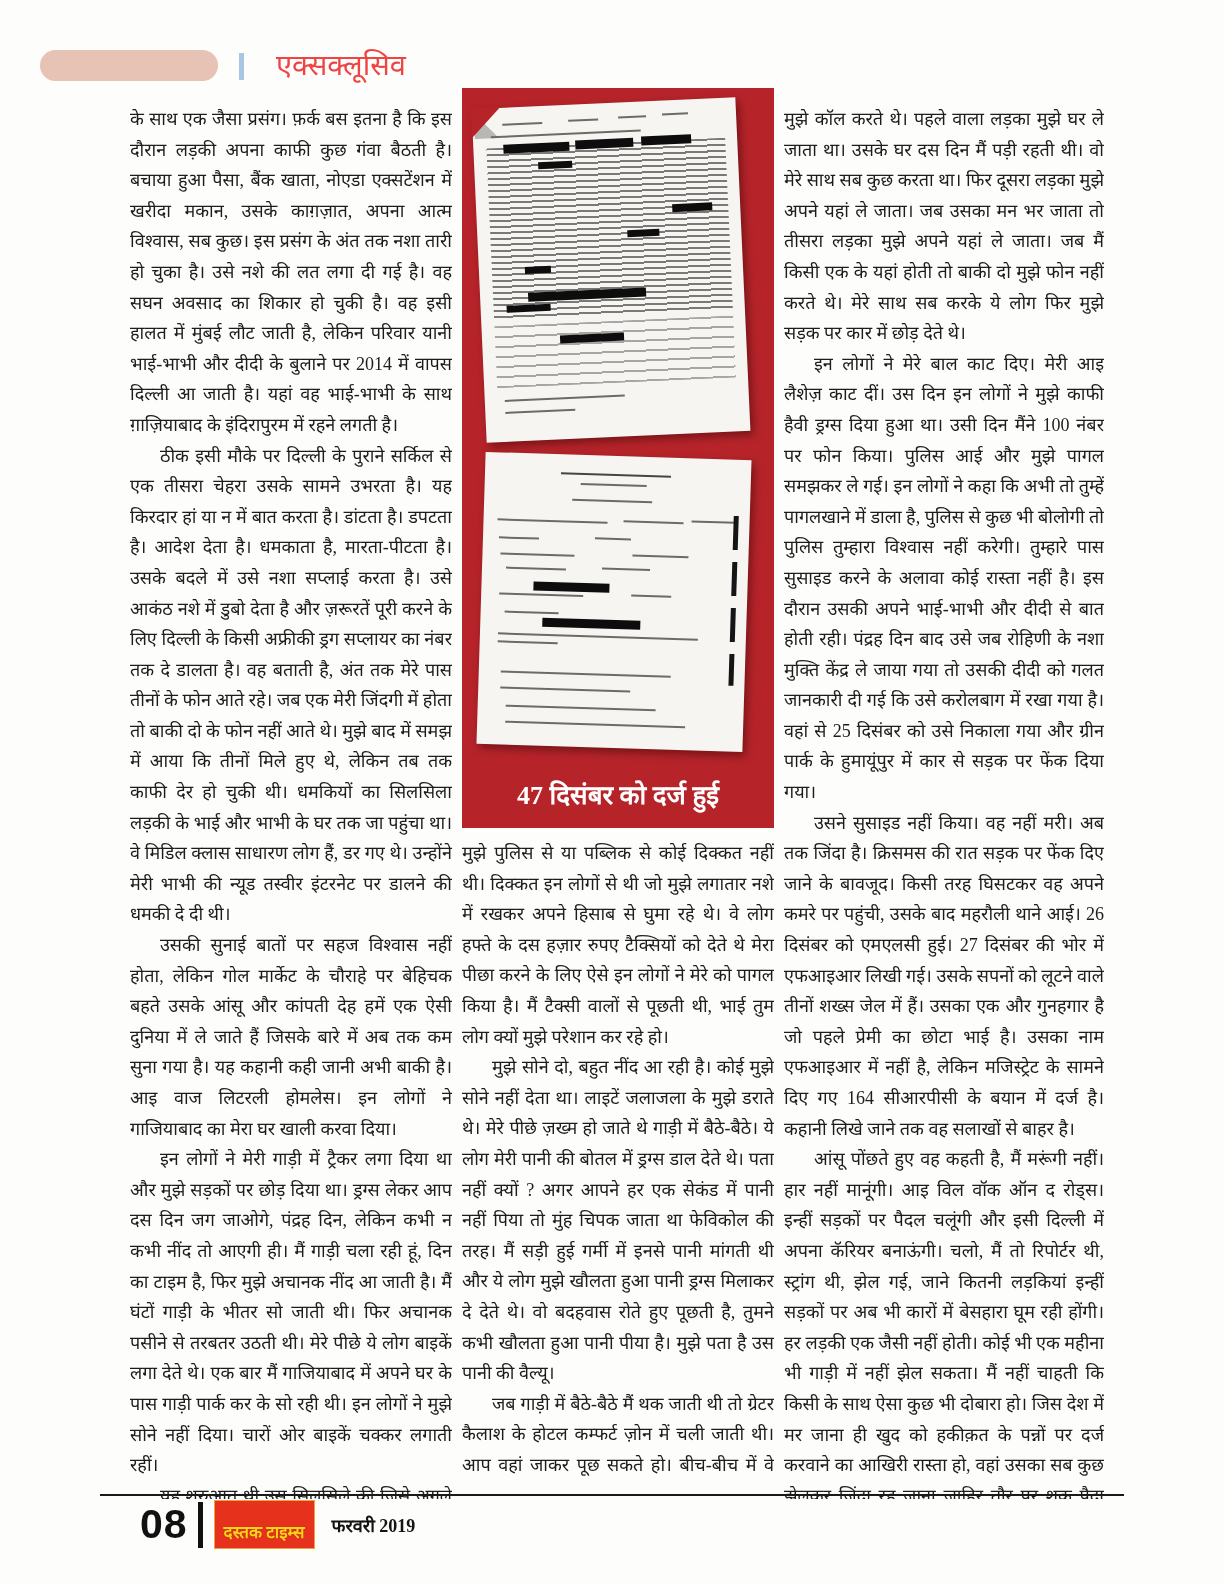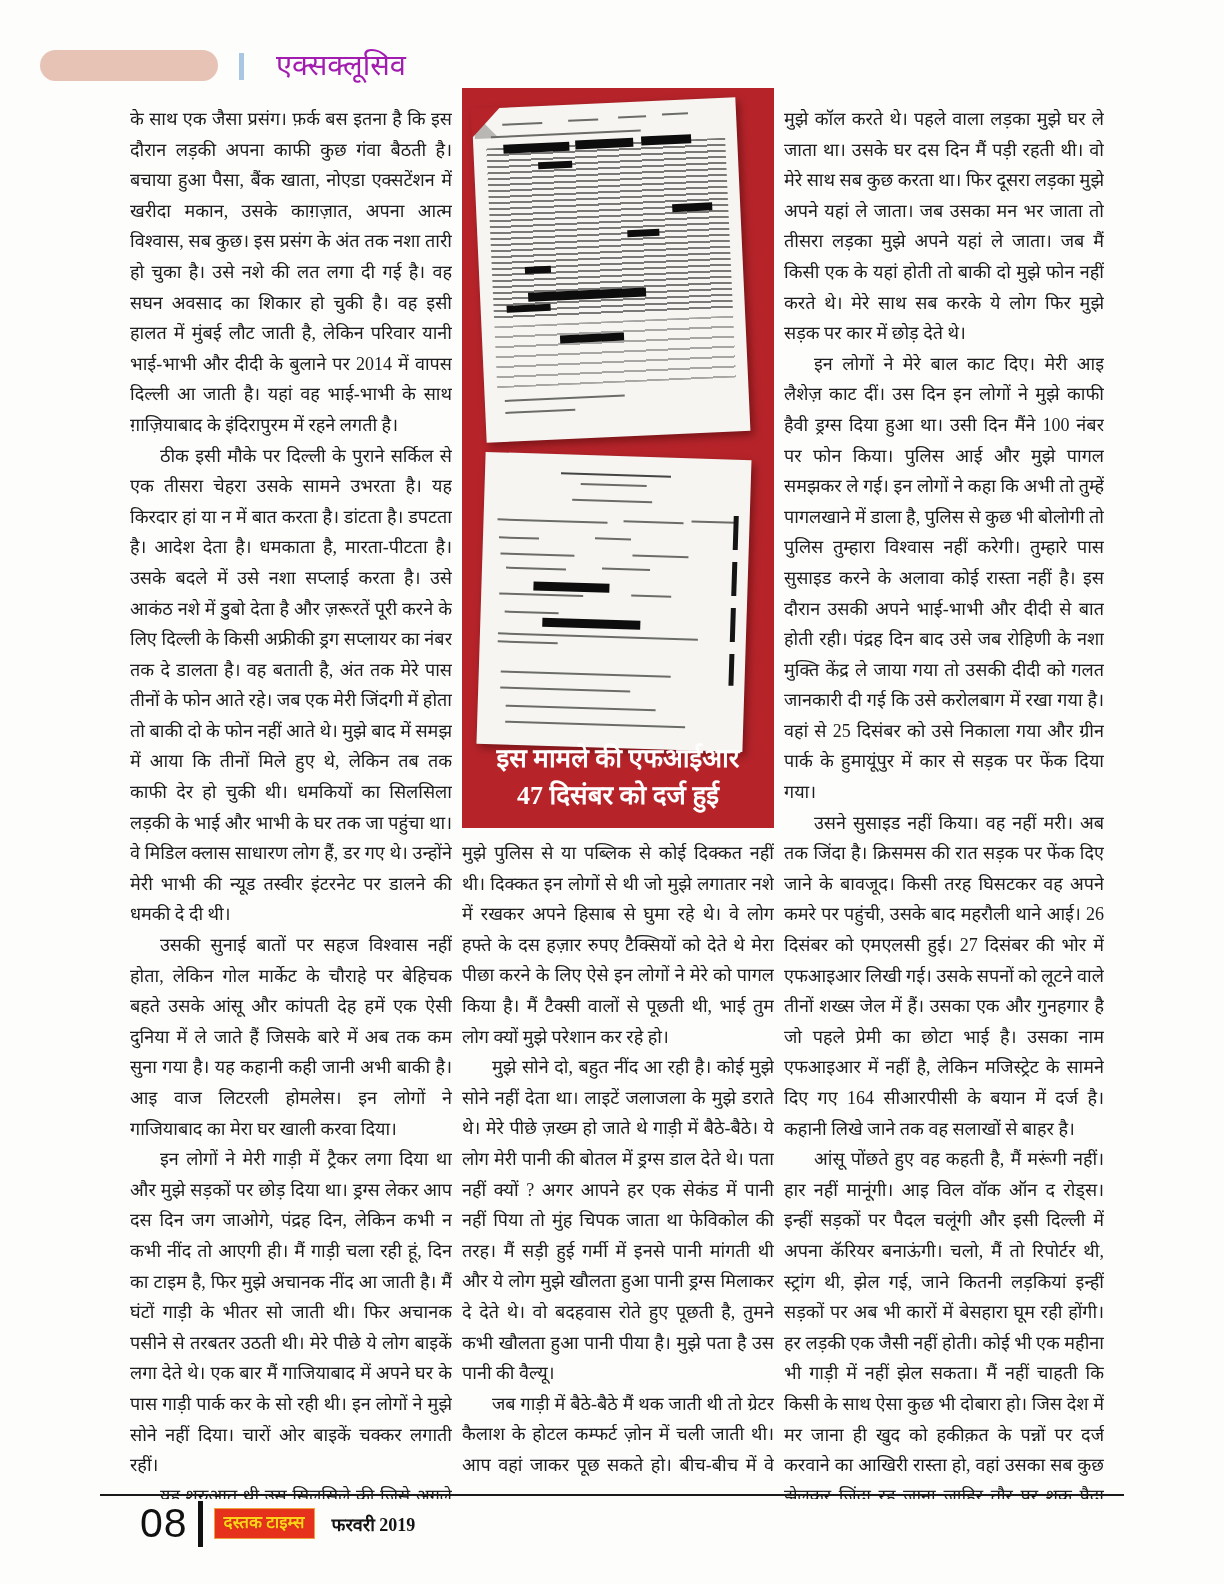--- a/index.html
+++ b/index.html
@@ -4,21 +4,21 @@
 <style>
   html,body{margin:0;padding:0;background:#ffffff;}
   #page{
     position:relative; width:1224px; height:1584px; background:#fdfdfc;
     font-family:"Liberation Serif","DejaVu Serif",serif; color:#1c1c1c; overflow:hidden;
   }
   
   .masthead-pill{ position:absolute; left:40px; top:50px; width:178px; height:31px;
     border-radius:16px; background:#e7c3b6; }
   .head-bluebar{ position:absolute; left:239px; top:53px; width:5px; height:27px; background:#a9c7e3; }
-  .head-title{ position:absolute; left:276px; top:44px; font-size:29px; color:#a21caf; font-weight:500; }
+  .head-title{ position:absolute; left:276px; top:44px; font-size:29px; color:#ef4444; font-weight:500; }
   
   .col{ position:absolute; top:104px; height:1395px; overflow:hidden;
     font-size:18px; line-height:30.6px; text-align:justify; }
   .col-left{ left:130px; width:322px; }
   .col-mid{ left:462px; top:88px; width:312px; height:1399px; }
   .col-right{ left:784px; width:320px; }
   .para{ margin:0; }
   .para.indent{ text-indent:30px; }
   .mid-text{ height:645px; overflow:hidden; }
   
@@ -35,24 +35,24 @@
   .scan.sparse{ background-image:repeating-linear-gradient(to bottom, rgba(70,70,70,.45) 0 2px, transparent 2px 10px); }
   .bar{ position:absolute; background:#0d0d0d; }
   .fl{ position:absolute; height:2px; background:#6b6b68; }
   .vdash{ position:absolute; width:5px;
     background-image:repeating-linear-gradient(to bottom, #151515 0 34px, transparent 34px 46px); }
   .caption{ position:absolute; left:0; right:0; bottom:14px; text-align:center;
     color:#ffffff; font-weight:700; font-size:26px; line-height:37px; }
   
   .foot-rule{ position:absolute; left:100px; top:1494px; width:1024px; height:2px; background:#1a1a1a; }
   .footer{ position:absolute; left:140px; top:1500px; display:flex; align-items:center; }
-  .pageno{ font-family:"Liberation Sans","DejaVu Sans",sans-serif; font-weight:normal; font-size:41px; color:#111; letter-spacing:1px; }
+  .pageno{ font-family:"Liberation Sans","DejaVu Sans",sans-serif; font-weight:bold; font-size:41px; color:#111; letter-spacing:1px; }
   .foot-bar{ width:5px; height:46px; background:#111; margin:0 11px 0 10px; }
   .foot-logo{ background:#e6311c; color:#ffd31a; font-weight:700; font-size:17px;
-    padding:1px 9px 5px 9px; border:1px solid #f0a23c; text-shadow:0 0 1px #a02000; }
+    padding:19px 9px 5px 9px; border:1px solid #f0a23c; text-shadow:0 0 1px #a02000; }
   .foot-date{ font-weight:700; font-size:18px; color:#141414; margin-left:17px; }
 </style>
 </head>
 <body>
 
 <div id="page">
 
   <div class="masthead-pill"></div>
   <div class="head-bluebar"></div>
   <div class="head-title">एक्सक्लूसिव</div>
@@ -114,21 +114,20 @@
         <div class="fl" style="top:218px;left:22px;width:170px;"></div>
         <div class="fl" style="top:234px;left:22px;width:130px;"></div>
         <div class="fl" style="top:252px;left:28px;width:150px;"></div>
         <div class="fl" style="top:268px;left:28px;width:180px;"></div>
         <div class="bar" style="top:128px;left:52px;width:76px;height:9px;"></div>
         <div class="bar" style="top:164px;left:62px;width:98px;height:9px;"></div>
         <div class="vdash" style="top:56px;right:11px;height:170px;"></div>
       </div>
 
       <div class="caption">
-        <div>इस मामले की एफआईआर</div>
         <div>47 दिसंबर को दर्ज हुई</div>
       </div>
     </div>
 
     <div class="mid-text">
       <p class="para">मुझे पुलिस से या पब्लिक से कोई दिक्कत नहीं थी। दिक्कत इन लोगों से थी जो मुझे लगातार नशे में रखकर अपने हिसाब से घुमा रहे थे। वे लोग हफ्ते के दस हज़ार रुपए टैक्सियों को देते थे मेरा पीछा करने के लिए ऐसे इन लोगों ने मेरे को पागल किया है। मैं टैक्सी वालों से पूछती थी, भाई तुम लोग क्यों मुझे परेशान कर रहे हो।</p>
       <p class="para indent">मुझे सोने दो, बहुत नींद आ रही है। कोई मुझे सोने नहीं देता था। लाइटें जलाजला के मुझे डराते थे। मेरे पीछे ज़ख्म हो जाते थे गाड़ी में बैठे-बैठे। ये लोग मेरी पानी की बोतल में ड्रग्स डाल देते थे। पता नहीं क्यों ? अगर आपने हर एक सेकंड में पानी नहीं पिया तो मुंह चिपक जाता था फेविकोल की तरह। मैं सड़ी हुई गर्मी में इनसे पानी मांगती थी और ये लोग मुझे खौलता हुआ पानी ड्रग्स मिलाकर दे देते थे। वो बदहवास रोते हुए पूछती है, तुमने कभी खौलता हुआ पानी पीया है। मुझे पता है उस पानी की वैल्यू।</p>
       <p class="para indent">जब गाड़ी में बैठे-बैठे मैं थक जाती थी तो ग्रेटर कैलाश के होटल कम्फर्ट ज़ोन में चली जाती थी। आप वहां जाकर पूछ सकते हो। बीच-बीच में वे लोग मुझे अपने घर ले जाते थे। सब कुछ करते थे। मारते थे, पीटते थे। ये तीनों मेरी गाड़ी के टायर फटवा देते थे, फिर</p>
     </div>
   </div>

